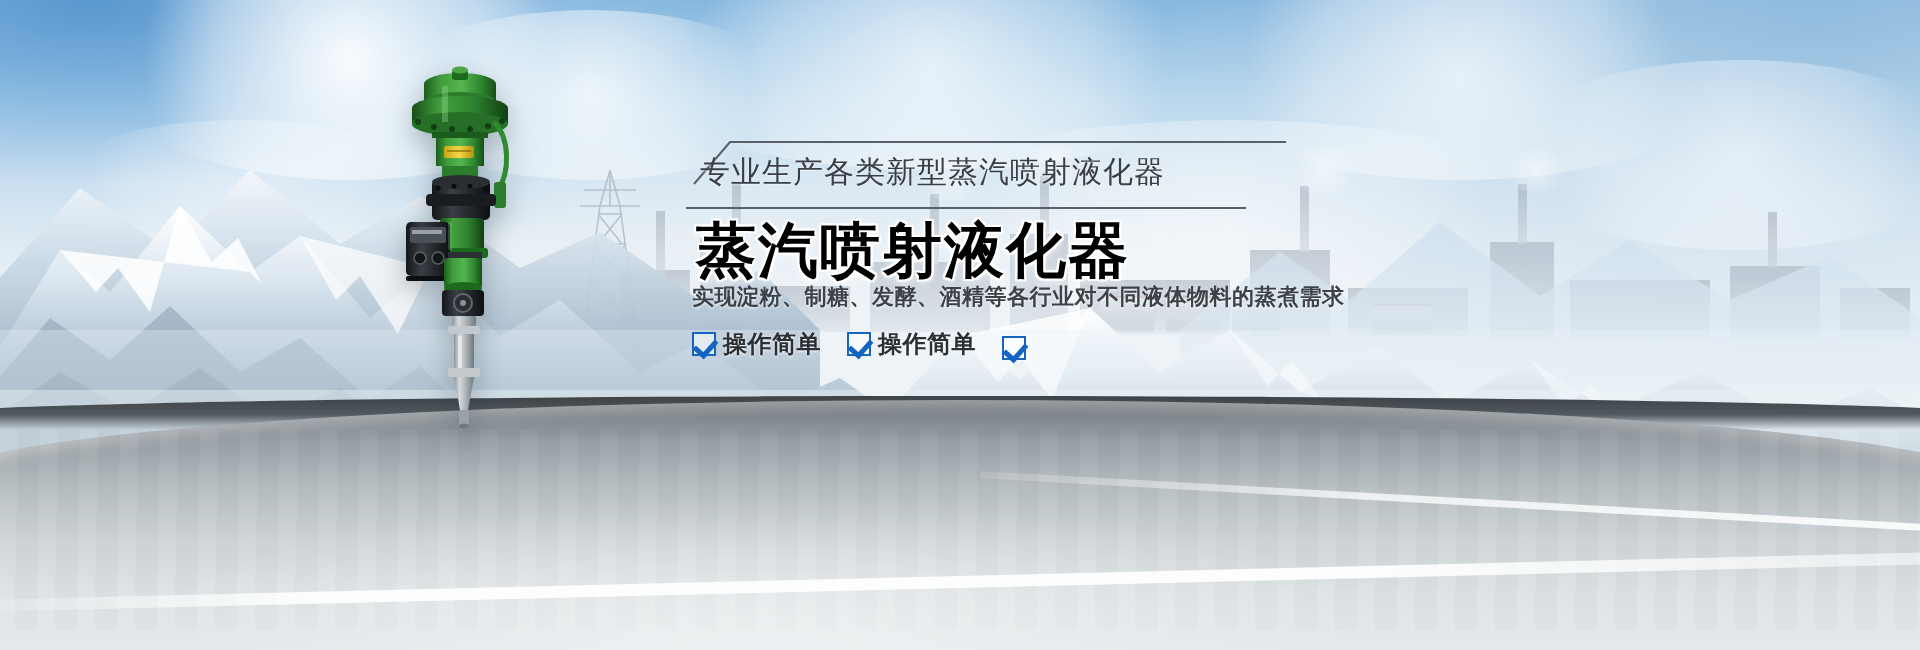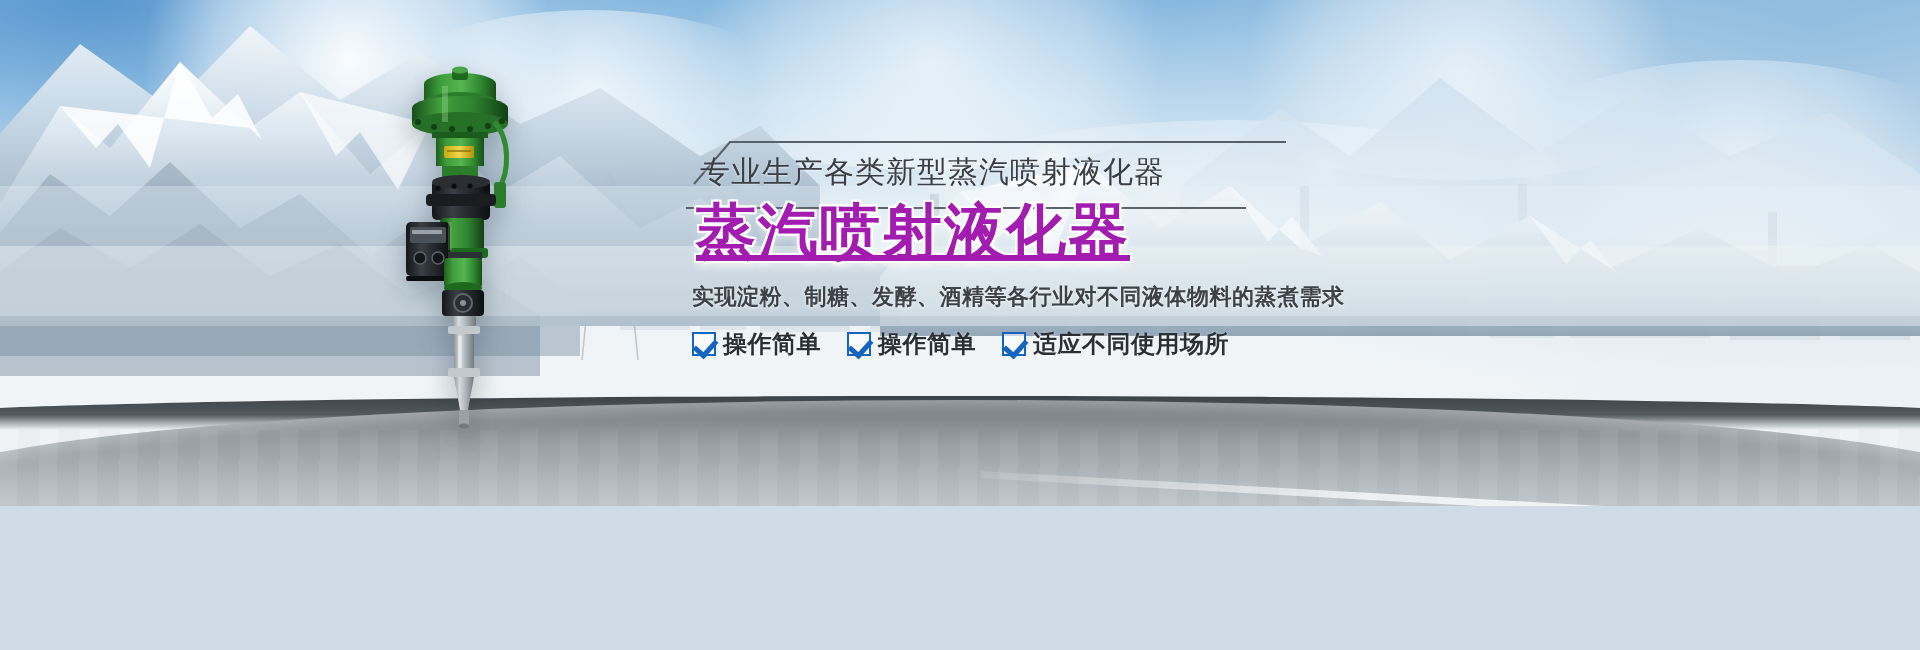--- a/index.html
+++ b/index.html
@@ -4,21 +4,21 @@
 <style>
   * { margin:0; padding:0; box-sizing:border-box; }
   html,body { width:1920px; height:650px; overflow:hidden; }
   body {
     font-family:"DejaVu Sans","Liberation Sans",sans-serif;
     background:#cfdbe6;
   }
 
   .banner {
     position:relative;
-    width:1920px; height:506px;
+    width:1920px; height:650px;
     overflow:hidden;
   }
 
   
   .sky {
     position:absolute; left:0; top:0; width:1920px; height:470px;
     background:
       linear-gradient(180deg,
         #7fb3dd 0%,
         #9cc6e6 10%,
@@ -142,28 +142,27 @@
     pointer-events:none;
   }
   .tagline {
     position:absolute; left:14px; top:32px;
     font-size:30px; letter-spacing:1px; color:#3a3f45; font-weight:400;
     white-space:nowrap;
     text-shadow:0 1px 2px rgba(255,255,255,.6);
   }
 
   .headline {
-    position:absolute; left:10px; top:72px;
+    position:absolute; left:10px; top:91px;
     font-size:60px; font-weight:bold; letter-spacing:2px;
-    color:#a21caf; white-space:nowrap;
+    color:#000000; white-space:nowrap;
     text-shadow:
       2px 0 0 #fff, -2px 0 0 #fff, 0 2px 0 #fff, 0 -2px 0 #fff,
       2px 2px 0 #fff, -2px 2px 0 #fff, 2px -2px 0 #fff, -2px -2px 0 #fff,
       0 4px 10px rgba(255,255,255,.8);
-    text-decoration: underline;
   }
 
   .desc {
     position:absolute; left:6px; top:162px;
     font-size:22px; color:#3c4248; letter-spacing:.5px; white-space:nowrap;
     text-shadow:0 1px 3px rgba(255,255,255,.85);
     font-weight:bold;
   }
 
   .features {
@@ -458,19 +457,18 @@
         <span class="feature-label">操作简单</span>
       </div>
 
       <div class="feature">
         <span class="check-box"></span>
         <span class="feature-label">操作简单</span>
       </div>
 
       <div class="feature">
         <span class="check-box"></span>
-        <span class="feature-label">适应不同使用场所</span>
       </div>
 
     </div>
   </div>
 
 </div>
 
 </body></html>

